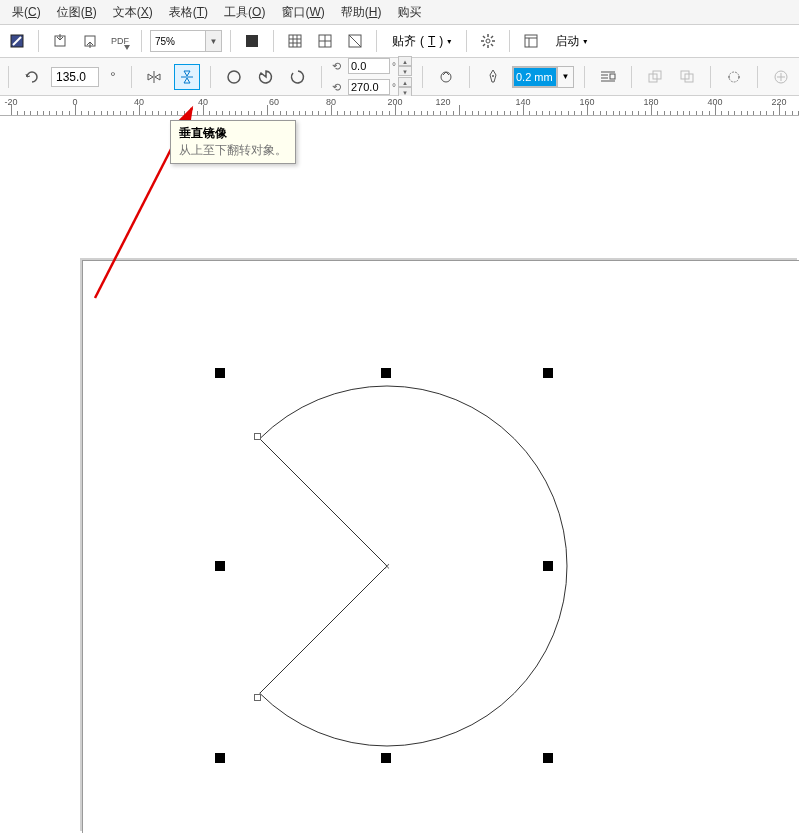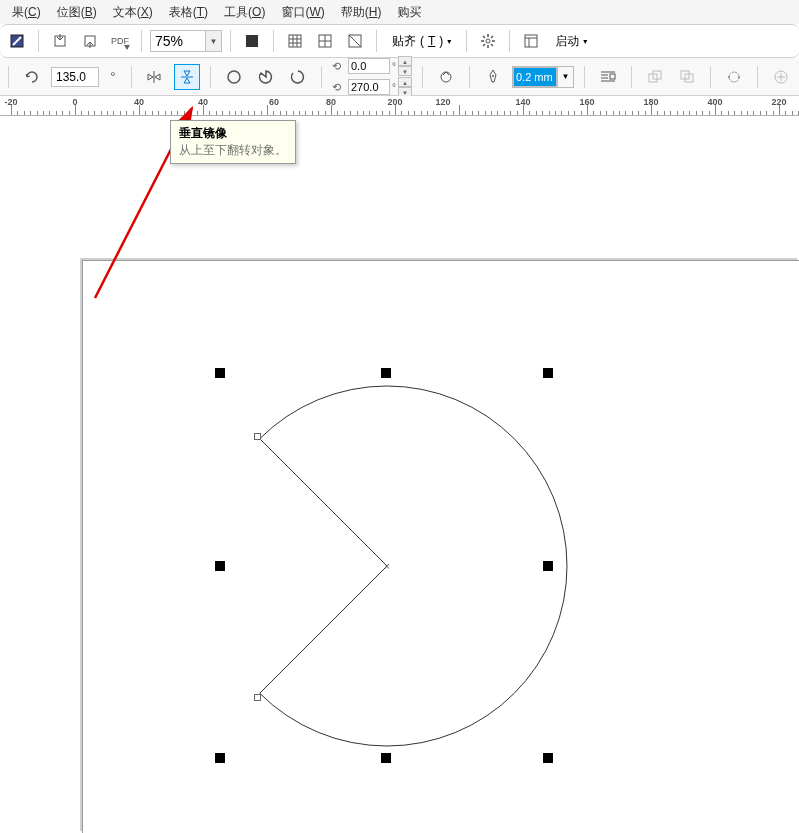--- a/index.html
+++ b/index.html
@@ -2,44 +2,44 @@
 <html><head>
 <meta charset="utf-8">
 <style>
 * { margin: 0; padding: 0; box-sizing: border-box; font-family: "Microsoft YaHei", Arial, sans-serif; }
 body { background: #fff; width: 799px; height: 833px; overflow: hidden; position: relative; }
 
 .menubar { height: 24px; background: #f5f5f5; display: flex; align-items: center; padding-left: 4px; font-size: 12px; color: #333; }
 .menu-item { padding: 0 8px; height: 100%; display: flex; align-items: center; cursor: default; }
 .menu-item span.accel { text-decoration: underline; }
 
-.toolbar1 { height: 34px; background: #fff; border-top: 1px solid #d0d0d0; border-bottom: 1px solid #d0d0d0; display: flex; align-items: center; padding-left: 4px; gap: 4px; border-radius: 7px; }
+.toolbar1 { height: 34px; background: #fff; border-top: 1px solid #d0d0d0; border-bottom: 1px solid #d0d0d0; display: flex; align-items: center; padding-left: 4px; gap: 4px; }
 .toolbar2 { height: 38px; background: #f8f8f8; border-bottom: 1px solid #d0d0d0; display: flex; align-items: center; padding-left: 4px; gap: 6px; }
 
 .tb-btn { width: 26px; height: 26px; display: flex; align-items: center; justify-content: center; border: 1px solid transparent; background: transparent; cursor: pointer; color: #555; }
 .tb-btn.active { border: 1px solid #0099e5; background: #e0f2ff; }
 .tb-sep { width: 1px; height: 22px; background: #d0d0d0; margin: 0 4px; }
 
 .zoom-group { display: flex; align-items: center; border: 1px solid #c0c0c0; height: 22px; }
-.zoom-input { width: 54px; border: none; font-size: 14px; padding: 0 4px; outline: none; background: #fff; }
+.zoom-input { width: 54px; border: none; font-size: 10px; padding: 0 4px; outline: none; background: #fff; }
 .zoom-arrow { width: 16px; height: 20px; background: #f0f0f0; border-left: 1px solid #c0c0c0; display: flex; align-items: center; justify-content: center; font-size: 8px; color: #555; }
 
 .angle-input { width: 48px; height: 20px; border: 1px solid #c0c0c0; font-size: 12px; padding: 0 4px; outline: none; }
 .small-input { width: 42px; height: 16px; border: 1px solid #c0c0c0; font-size: 11px; padding: 0 2px; outline: none; }
 .stroke-input { width: 44px; height: 20px; border: 1px solid #c0c0c0; font-size: 11px; padding: 0 2px; outline: none; background: #0099e5; color: #fff; }
 .spin-wrap { display: flex; flex-direction: column; }
 .spin-btn { width: 14px; height: 10px; border: 1px solid #c0c0c0; background: #f0f0f0; font-size: 7px; line-height: 1; display: flex; align-items: center; justify-content: center; color: #666; }
 
 .dropdown-btn { display: flex; align-items: center; gap: 4px; padding: 0 6px; height: 24px; border: 1px solid transparent; font-size: 12px; }
 
 .ruler { height: 20px; background: #fff; border-bottom: 1px solid #b0b0b0; position: relative; font-size: 9px; color: #555; overflow: hidden; }
 .ruler-tick { position: absolute; bottom: 0; width: 1px; background: #888; }
 .ruler-tick.major { height: 10px; }
 .ruler-tick.minor { height: 4px; }
-.ruler-label { position: absolute; bottom: 8px; transform: translateX(-50%); font-weight: bold; }
+.ruler-label { position: absolute; bottom: 8px; transform: translateX(-50%); }
 
 .canvas-area { position: absolute; top: 116px; left: 0; right: 0; bottom: 0; background: #fff; }
 .page-rect { position: absolute; left: 82px; top: 144px; right: 0; bottom: 0; border-top: 1px solid #999; border-left: 1px solid #999; box-shadow: -2px -2px 0 #d0d0d0; background: #fff; }
 
 .tooltip { position: absolute; left: 170px; top: 120px; background: #fffff0; border: 1px solid #999; padding: 4px 8px; font-size: 12px; box-shadow: 2px 2px 4px rgba(0,0,0,0.2); z-index: 50; }
 .tooltip-title { font-weight: bold; }
 .tooltip-desc { color: #737373; }
 
 .arrow-line { position: absolute; z-index: 40; pointer-events: none; }
 

